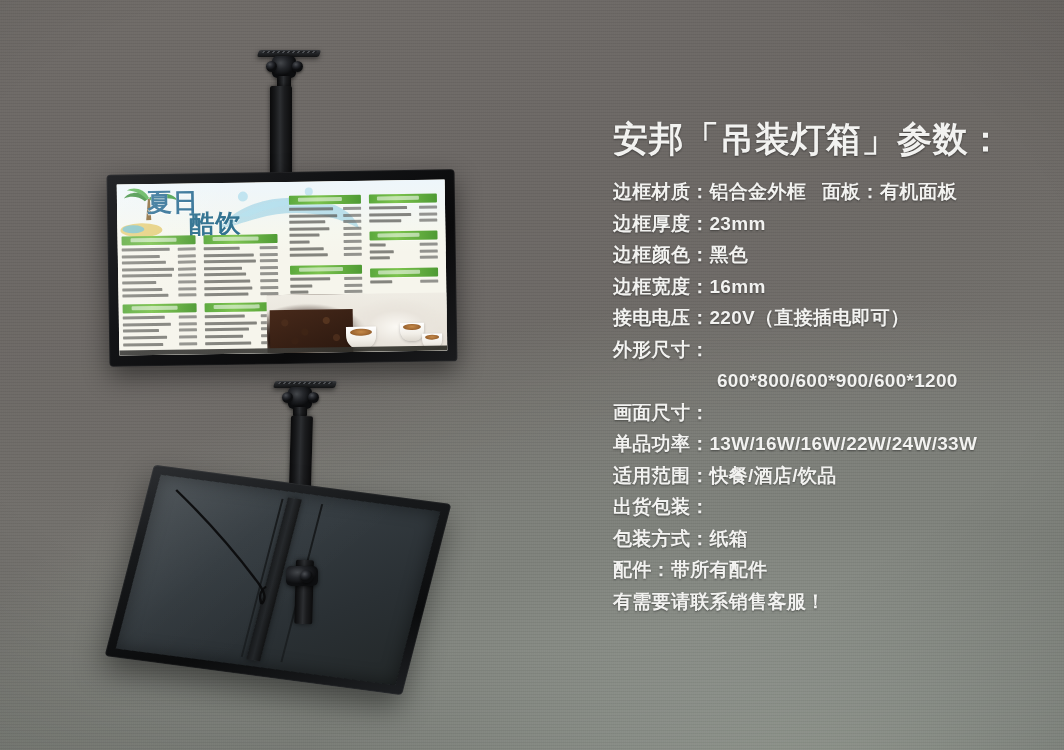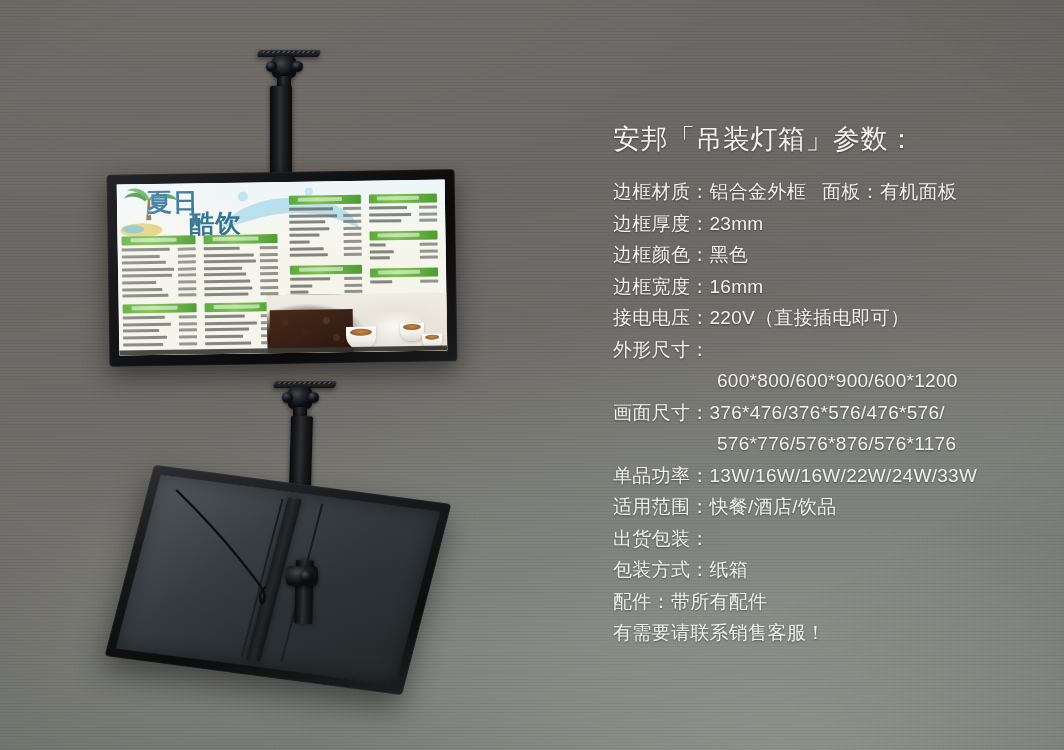--- a/index.html
+++ b/index.html
@@ -212,27 +212,27 @@
   }
   .wire{position:absolute;overflow:visible;pointer-events:none;}
 
   
   #spec{
     position:absolute;left:613px;top:122px;width:430px;
     color:#f2f2f0;
     text-shadow:0 1px 2px rgba(0,0,0,.42);
   }
   #spec-title{
-    font-size:27px;font-weight:400;line-height:34px;
+    font-size:35px;font-weight:700;line-height:34px;
     letter-spacing:.5px;margin:0 0 20px 0;
     white-space:nowrap;
   }
   .line{
     display:flex;align-items:baseline;
-    font-size:19px;line-height:31.5px;font-weight:400;letter-spacing:.3px;
+    font-size:19px;line-height:31.5px;font-weight:700;letter-spacing:.3px;
     white-space:nowrap;
     text-align:center;
   }
   .line .k{flex:0 0 auto;}
   .line .v{flex:0 0 auto;}
   .line.cont{padding-left:104px;}
   .line .v2{margin-left:16px;}
 </style>
 </head>
 <body>
@@ -578,24 +578,20 @@
 
     <div class="line">
       <span class="k">外形尺寸：</span>
     </div>
     <div class="line cont">
       <span class="v">600*800/600*900/600*1200</span>
     </div>
 
     <div class="line">
       <span class="k">画面尺寸：</span>
-      <span class="v">376*476/376*576/476*576/</span>
-    </div>
-    <div class="line cont">
-      <span class="v">576*776/576*876/576*1176</span>
     </div>
 
     <div class="line">
       <span class="k">单品功率：</span>
       <span class="v">13W/16W/16W/22W/24W/33W</span>
     </div>
 
     <div class="line">
       <span class="k">适用范围：</span>
       <span class="v">快餐/酒店/饮品</span>

